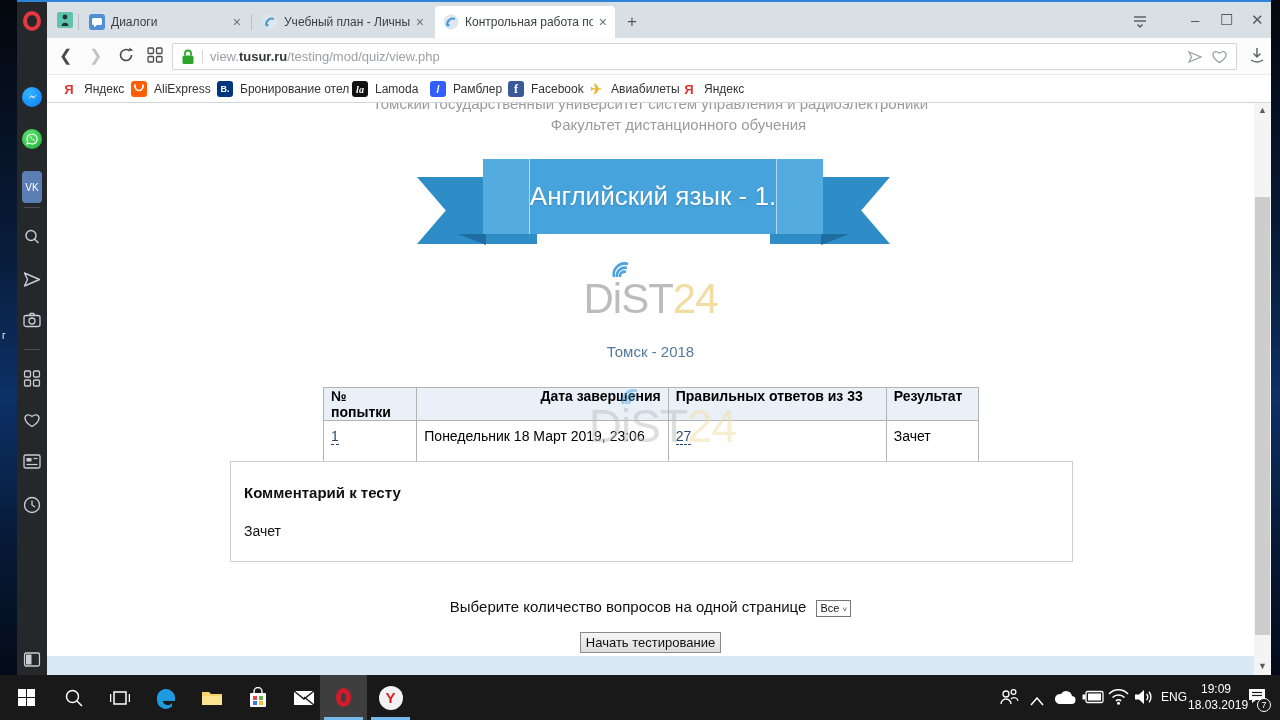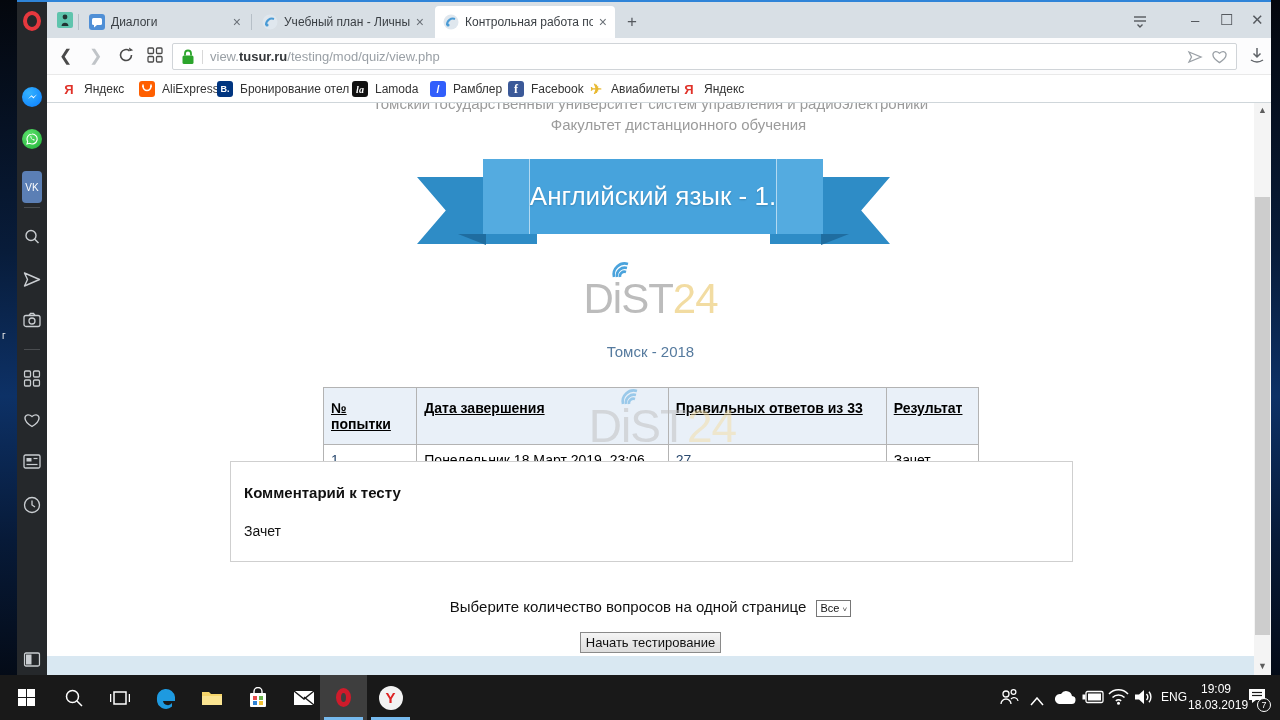--- a/index.html
+++ b/index.html
@@ -58,21 +58,21 @@
   .ribbon-band .side.l { left:0; border-right:1px solid rgba(255,255,255,.55); }
   .ribbon-band .side.r { right:0; border-left:1px solid rgba(255,255,255,.55); }
   .ribbon-band span { position:relative; color:#fff; font-size:26px; text-shadow:0 1px 2px rgba(0,0,0,.18); }
   .dist-logo { font-weight:normal; font-size:42px; letter-spacing:-1px; color:#bcbcbc; }
   .dist-logo em { font-style:normal; color:#f2dca2; }
   .city { color:#557a9e; font-size:15px; }
   .wmark { opacity:.5; pointer-events:none; z-index:3; }
 
   
   table.res { position:absolute; left:276px; top:284px; width:656px; border-collapse:collapse; font-size:14px; color:#000; z-index:2; }
-  table.res th, table.res td { border:1px solid #b3b3b3; padding:12px 7px; text-align:left; vertical-align:top;text-decoration:underline; }
+  table.res th, table.res td { border:1px solid #b3b3b3; padding:0 7px; text-align:left; vertical-align:top; }
   table.res th { background:#e9f0f8; font-weight:bold; height:26px; }
   table.res td { height:42px; padding-top:7px; }
   td.c, th.c { text-align:center; }
   .dlink { color:#2b4a6f; border-bottom:1px dashed #2b4a6f; cursor:pointer; }
 
   .comment { left:183px; top:358px; width:843px; height:101px; border:1px solid #cfcfcf; background:#fff; z-index:4; }
   .comment h3 { font-size:15px; color:#111; margin:22px 0 0 13px; }
   .comment p { font-size:14px; color:#111; margin:22px 0 0 13px; }
 
   .qrow { top:495px; font-size:15px; color:#111; z-index:4; }
@@ -266,21 +266,21 @@
             <path d="M2 13 q6 4 12 0" fill="none" stroke="#5f6368" stroke-width="1.5"></path>
           </svg>
       </span>
     </div>
 
     <div class="abs bmbar">
       <div class="abs bm" style="left:14px;">
         <span class="bico" style="color:#e03229;font-size:13px;">Я</span>
         <span>Яндекс</span>
       </div>
-      <div class="abs bm" style="left:84px;margin-left:8px;">
+      <div class="abs bm" style="left:84px;">
         <span class="bico">
             <svg width="16" height="16" viewBox="0 0 16 16">
               <rect width="16" height="16" rx="3" fill="#ff5f00"></rect>
               <path d="M4 5 a4 4.5 0 0 0 8 0" fill="none" stroke="#fff" stroke-width="1.6"></path>
               <line x1="4" y1="3.5" x2="4" y2="6" stroke="#fff" stroke-width="1.6"></line>
               <line x1="12" y1="3.5" x2="12" y2="6" stroke="#fff" stroke-width="1.6"></line>
             </svg>
           </span>
         <span>AliExpress</span>
       </div>
@@ -345,21 +345,21 @@
             <path d="M12 18 a4.5 4.5 0 0 1 6 -5" fill="none" stroke="#4aa3dc" stroke-width="2.6"></path>
           </svg>
           <span>DiST</span><em>24</em>
         </span>
       </div>
 
       <table class="res">
         <tbody>
             <tr>
           <th style="width:92px;">№ попытки</th>
-          <th style="width:248px;">Дата завершения</th>
+          <th style="width:248px;text-align:right;">Дата завершения</th>
           <th class="c" style="width:215px;">Правильных ответов из 33</th>
           <th style="width:91px;">Результат</th>
         </tr>
         <tr>
           <td class="c"><span class="dlink">1</span></td>
           <td>Понедельник 18 Март 2019, 23:06</td>
           <td class="c"><span class="dlink">27</span></td>
           <td>Зачет</td>
         </tr>
       </tbody>

